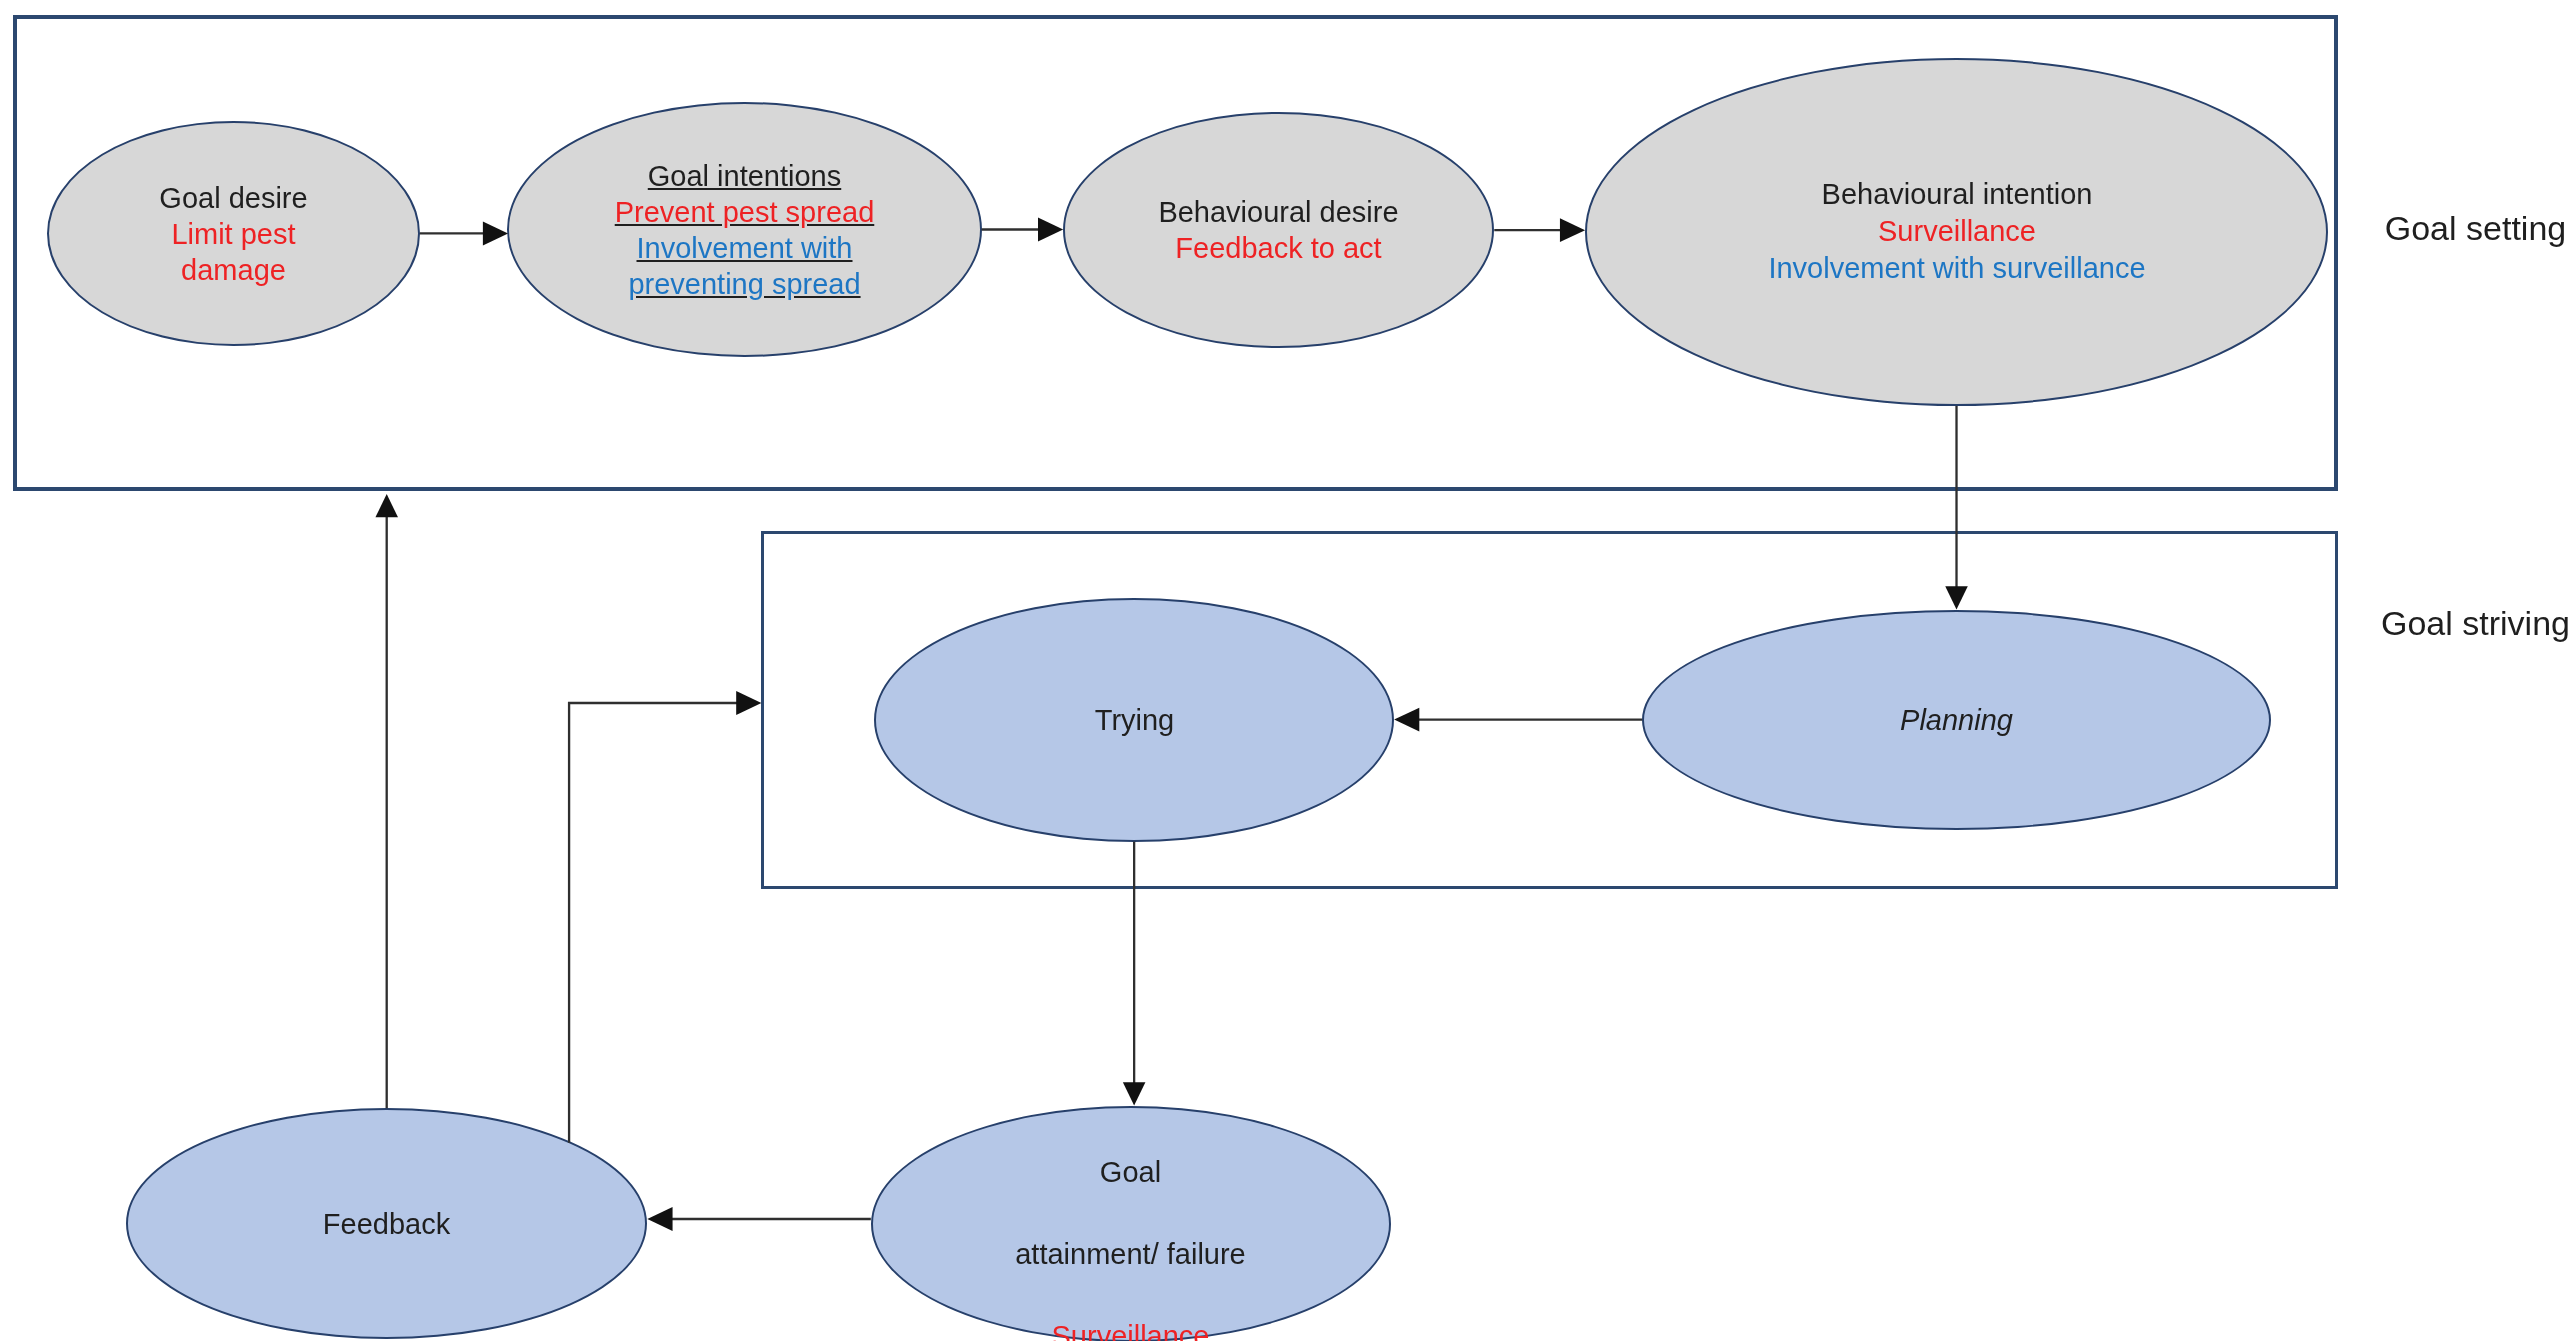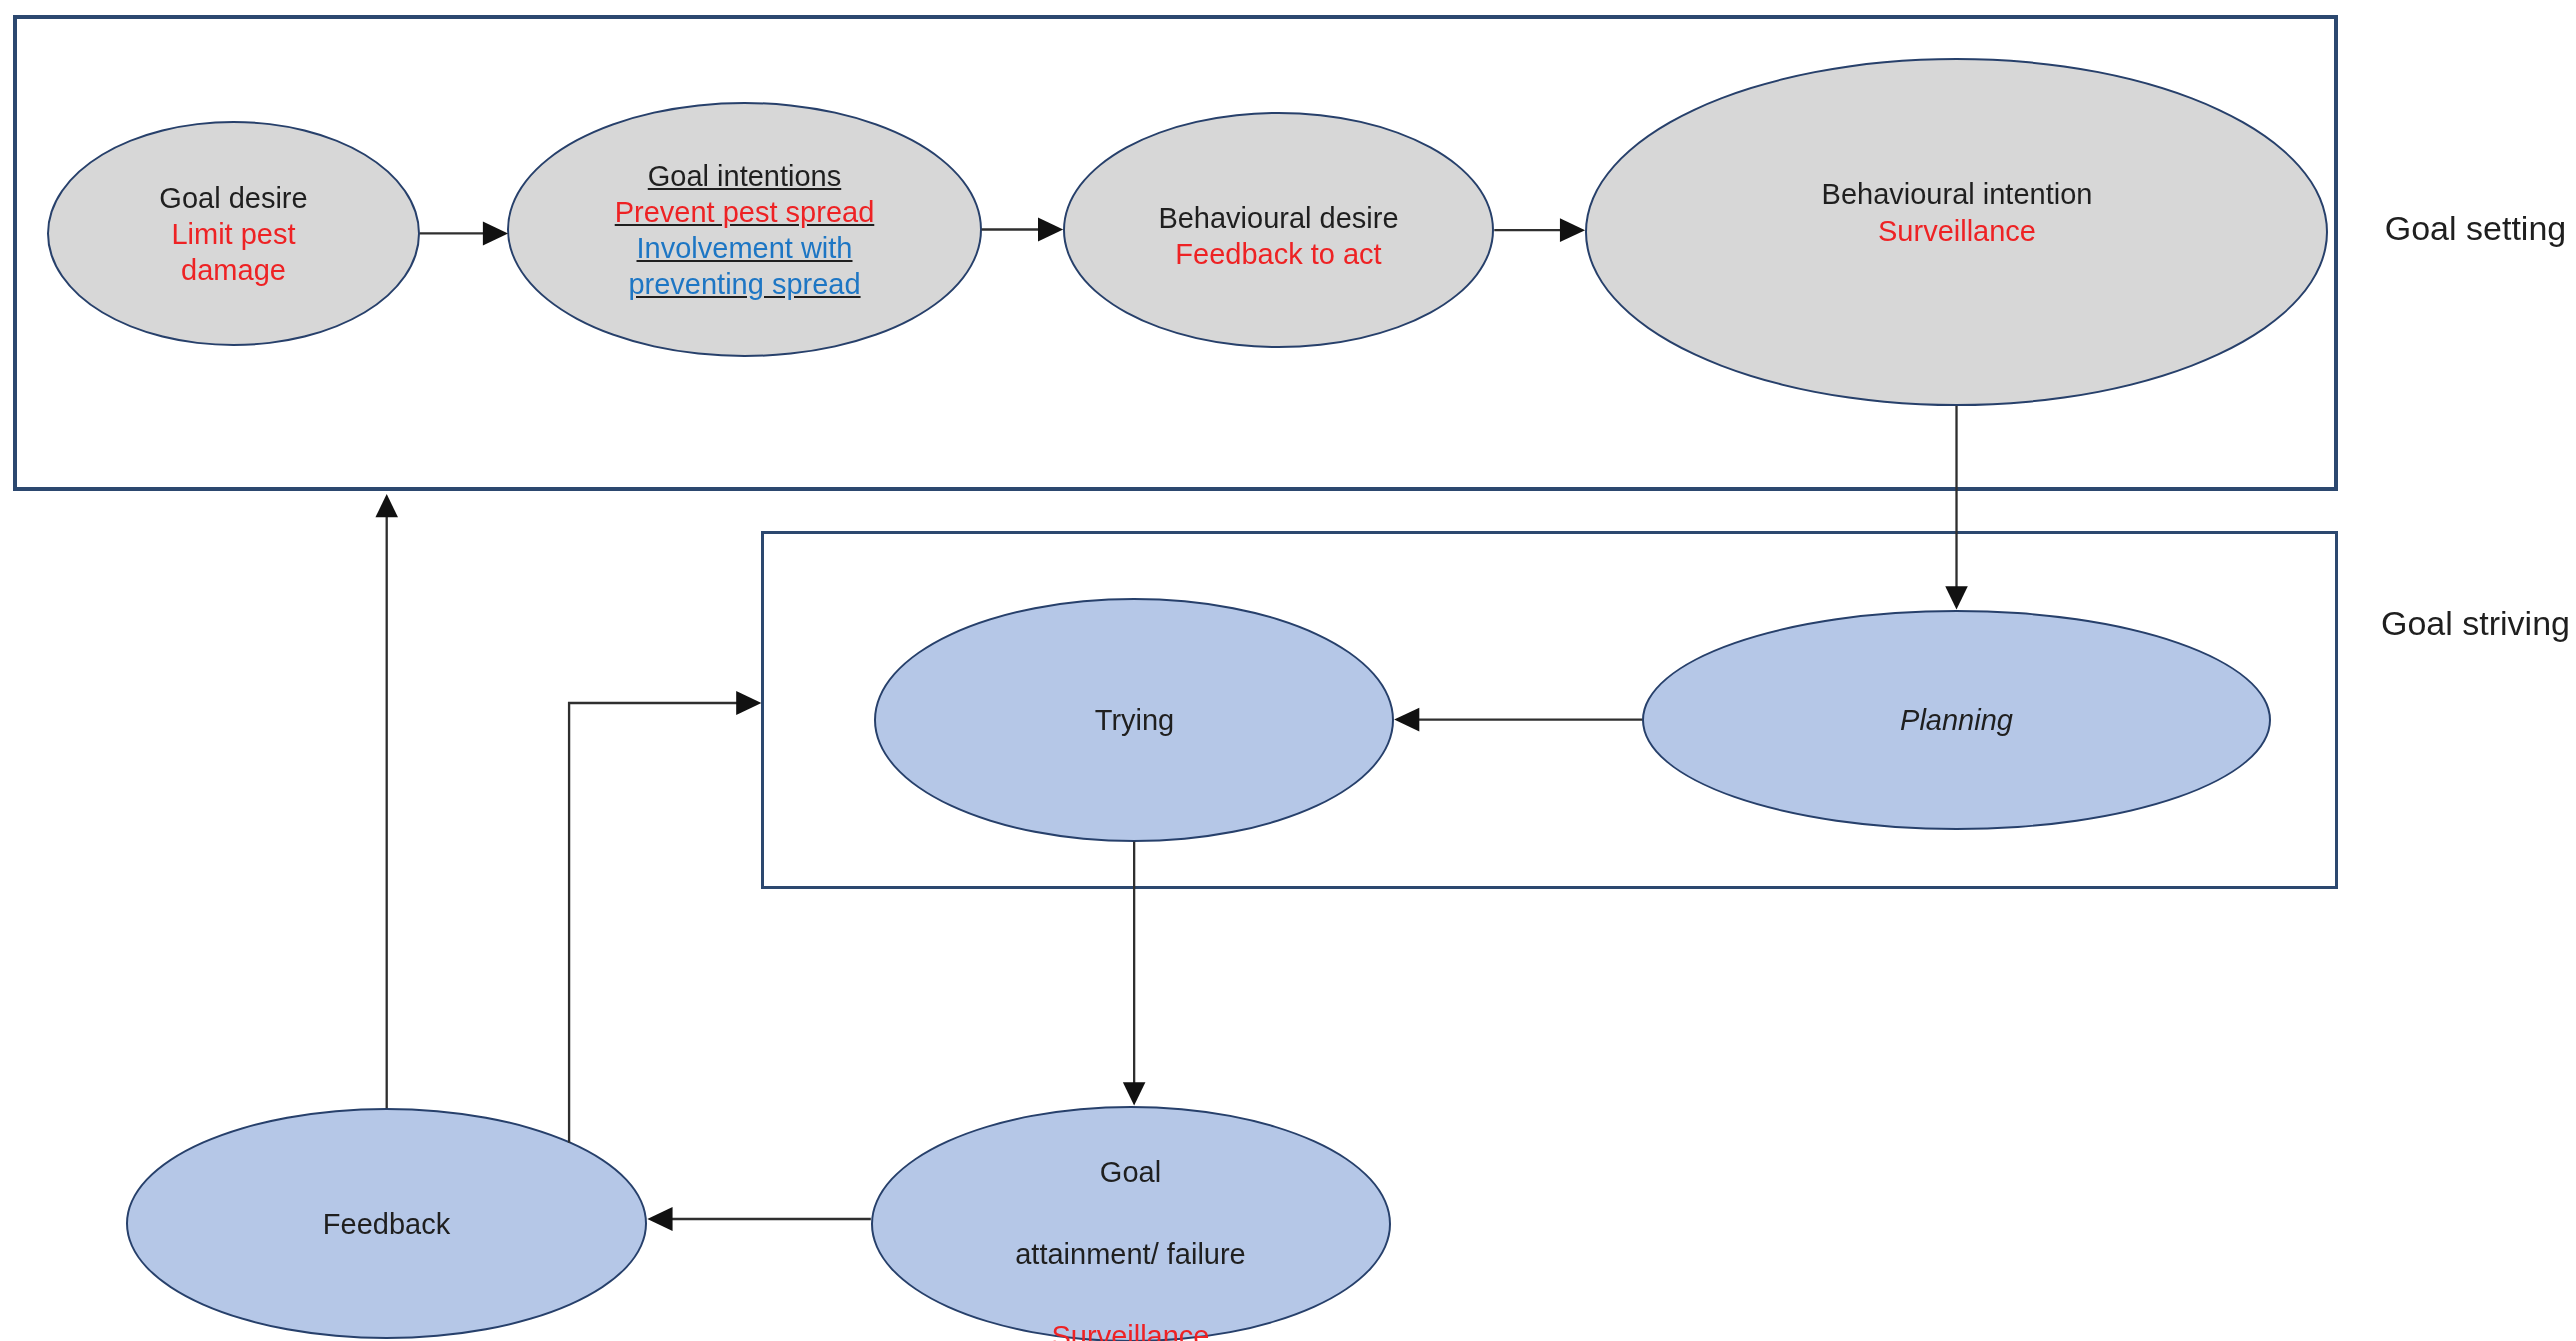--- a/index.html
+++ b/index.html
@@ -146,28 +146,29 @@
     <span class="t-red">damage</span>
   </div>
 
   <div class="node-text" style="left:572px; top:158px; width:345px;text-decoration:underline;">
     <span class="t-black">Goal intentions</span>
     <span class="t-red">Prevent pest spread</span>
     <span class="t-blue">Involvement with</span>
     <span class="t-blue">preventing spread</span>
   </div>
 
-  <div class="node-text" style="left:1093px; top:200px; width:371px;">
+  <div class="node-text" style="left:1093px; top:194px; width:371px;">
     <span class="t-black">Behavioural desire</span>
     <span class="t-red">Feedback to act</span>
   </div>
 
   <div class="node-text" style="left:1705px; top:176px; width:504px; line-height:37px;">
     <span class="t-black">Behavioural intention</span>
     <span class="t-red">Surveillance</span>
+    <span class="t-blue">Involvement with surveillance</span>
   </div>
 
   <div class="node-text" style="left:1035px; top:702px; width:199px;justify-content:flex-end;">
     <span class="t-black">Trying</span>
   </div>
 
   <div class="node-text" style="left:1837px; top:702px; width:239px;font-style:italic;">
     <span class="t-black">Planning</span>
   </div>
 

